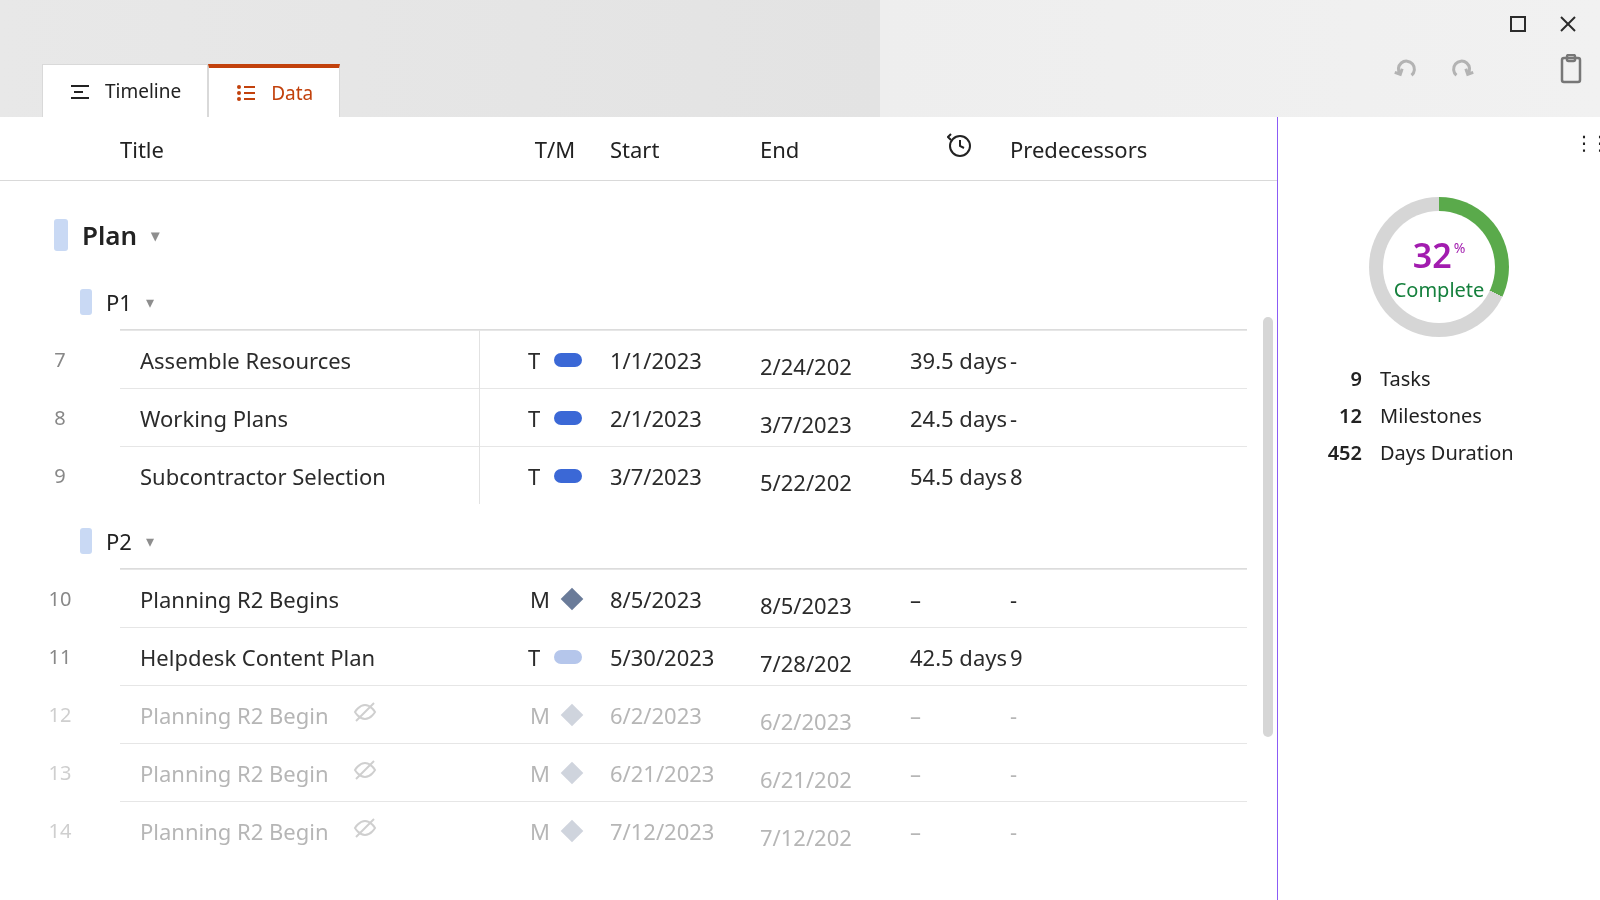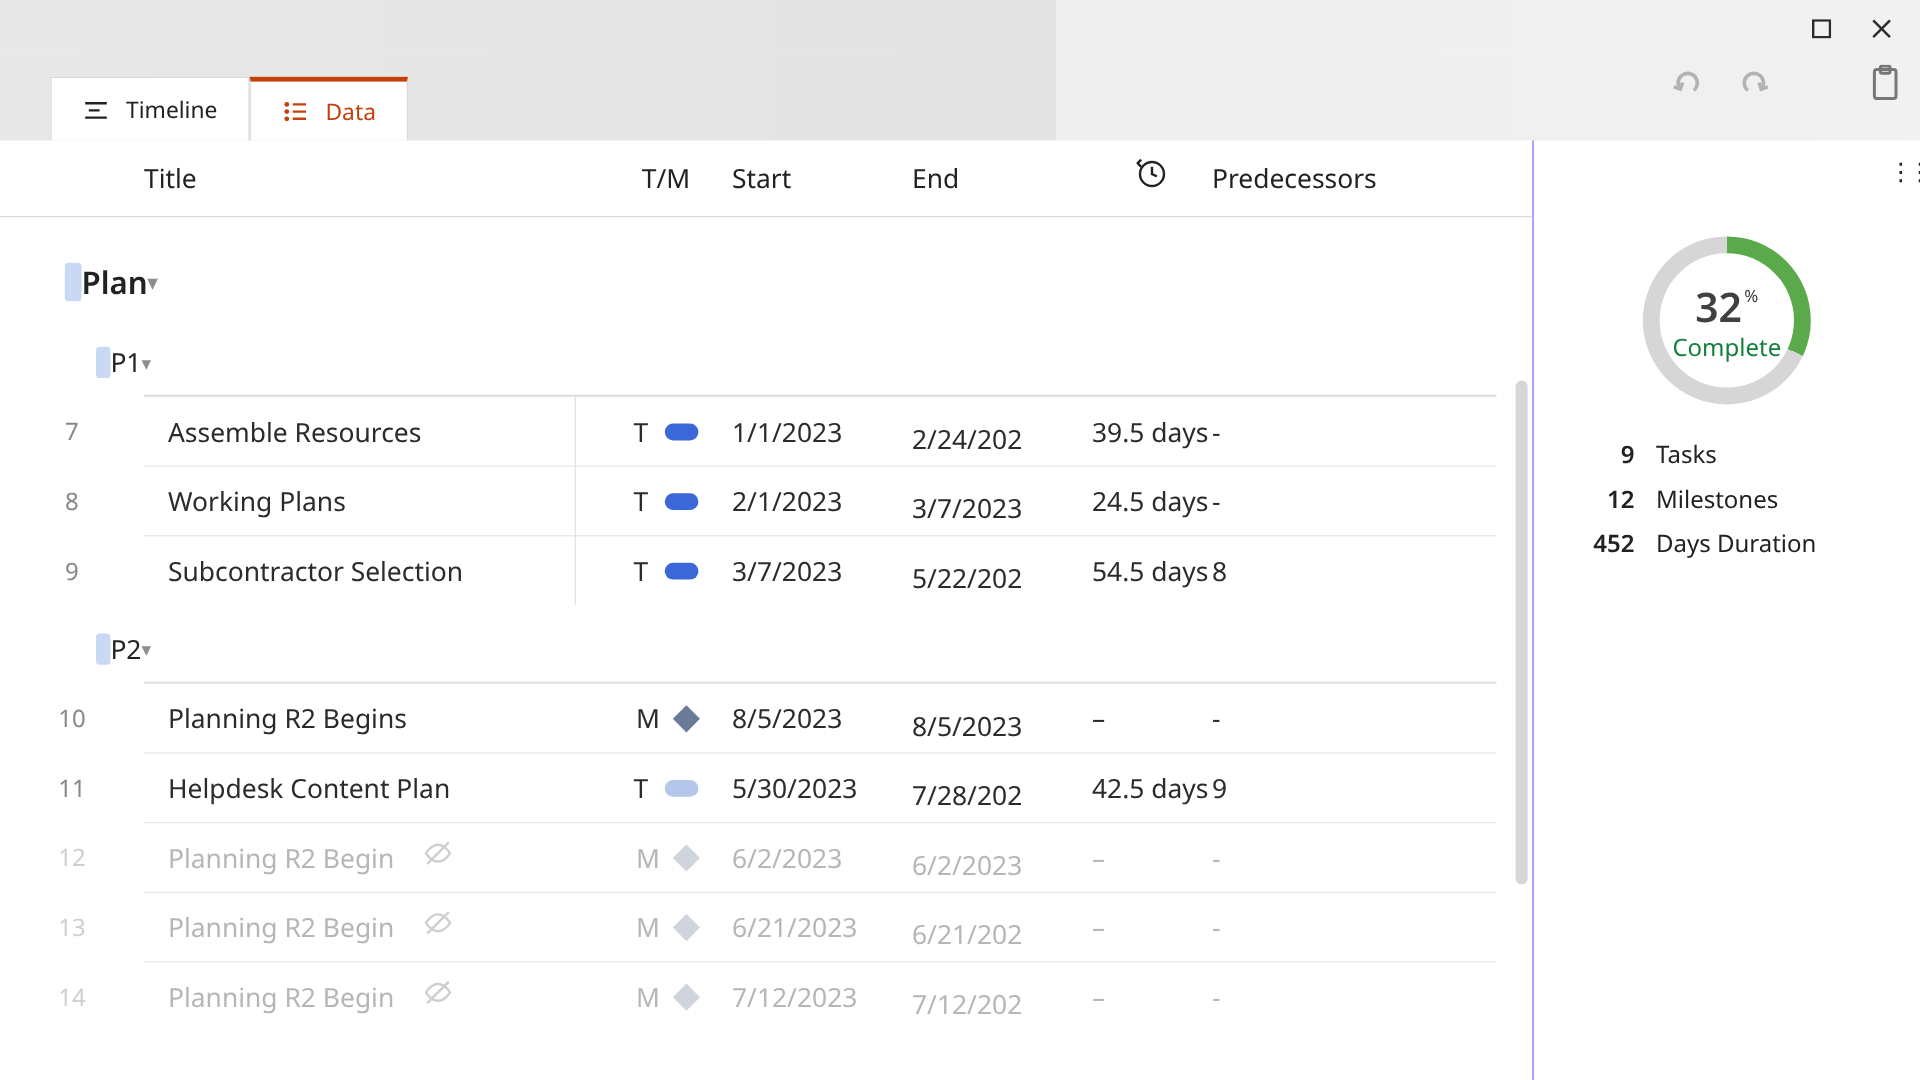--- a/index.html
+++ b/index.html
@@ -33,21 +33,21 @@
     .colhdr .c-title { width:380px; }
     .colhdr .c-tm { width:110px; text-align:center; }
     .colhdr .c-start { width:150px; }
     .colhdr .c-end { width:150px; }
     .colhdr .c-dur { width:100px; text-align:center; }
     .colhdr .c-pred { width:160px; }
 
     .grid-body { overflow:hidden; position:relative; padding-top:36px; }
 
     
-    .group { display:flex; align-items:center; font-size:26px; font-weight:600; color:#222; padding:0 0 18px 54px;text-align:right; }
+    .group { display:flex; align-items:center; gap:14px; font-size:26px; font-weight:600; color:#222; padding:0 0 18px 54px;text-align:right; }
     .group.sub { font-size:22px; font-weight:400; color:#222; padding:12px 0 12px 80px; margin-top:4px; }
     .swatch { width:14px; height:32px; border-radius:3px; background:#c9d9f4; }
     .swatch.sm { height:26px; width:12px; background:#c9d9f4; }
     .chev { color:#8e8e8e; font-size:16px; }
 
     
     .row { display:flex; align-items:center; height:58px; border-top:1px solid #e6e6e6; font-size:22px; color:#2b2b2b; padding-left:0; }
     .row:first-child { border-top:1px solid #e6e6e6; }
     .row.dim { color:#b6b6b6; }
     .row .c-num { width:120px; text-align:center; color:#888; font-size:20px; }
@@ -66,21 +66,21 @@
     .rows-block { margin-left:120px; border-top:1px solid #dcdcdc; margin-right:30px; }
     .rows-block .row .c-num { margin-left:-120px; }
     .vline { position:absolute; left:479px; top:0; bottom:0; width:1px; background:#e2e2e2; }
     .scrollbar { position:absolute; right:4px; top:200px; width:10px; height:420px; background:#d6d6d6; border-radius:5px; }
 
     
     .flag-dot { position:absolute; top:12px; right:-6px; font-size:20px; color:#222; letter-spacing:-4px; }
     .donut-wrap { display:flex; justify-content:center; margin-top:24px; }
     .donut { width:140px; height:140px; border-radius:50%; background:conic-gradient(#5aaa4b 0deg 115deg,#d6d6d6 115deg 360deg); display:flex; align-items:center; justify-content:center; }
     .donut-inner { width:112px; height:112px; border-radius:50%; background:#fff; display:flex; flex-direction:column; align-items:center; justify-content:center; }
-    .pct { font-size:34px; font-weight:600; color:#404040; display:flex; align-items:flex-start; }
+    .pct { font-size:34px; font-weight:600; color:#a21caf; display:flex; align-items:flex-start; }
     .pct sup { font-size:14px; font-weight:400; margin-top:6px; margin-left:2px; }
     .pct-lbl { font-size:20px; color:#15803d; margin-top:-2px; }
     .stats { margin-top:28px; padding:0 8px; }
     .stat { display:flex; align-items:center; gap:18px; font-size:20px; color:#222; margin-bottom:10px; justify-content:flex-start; }
     .stat .n { width:54px; text-align:right; font-weight:600; }
   </style>
 </head>
 <body>
 
 <div class="titlebar">

